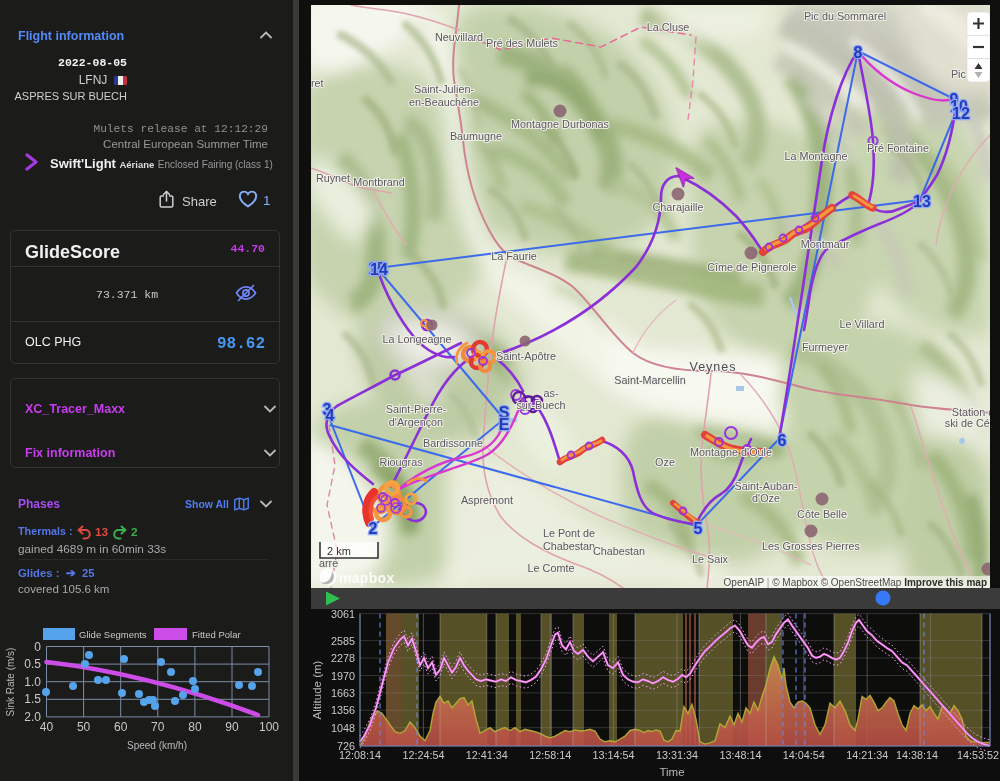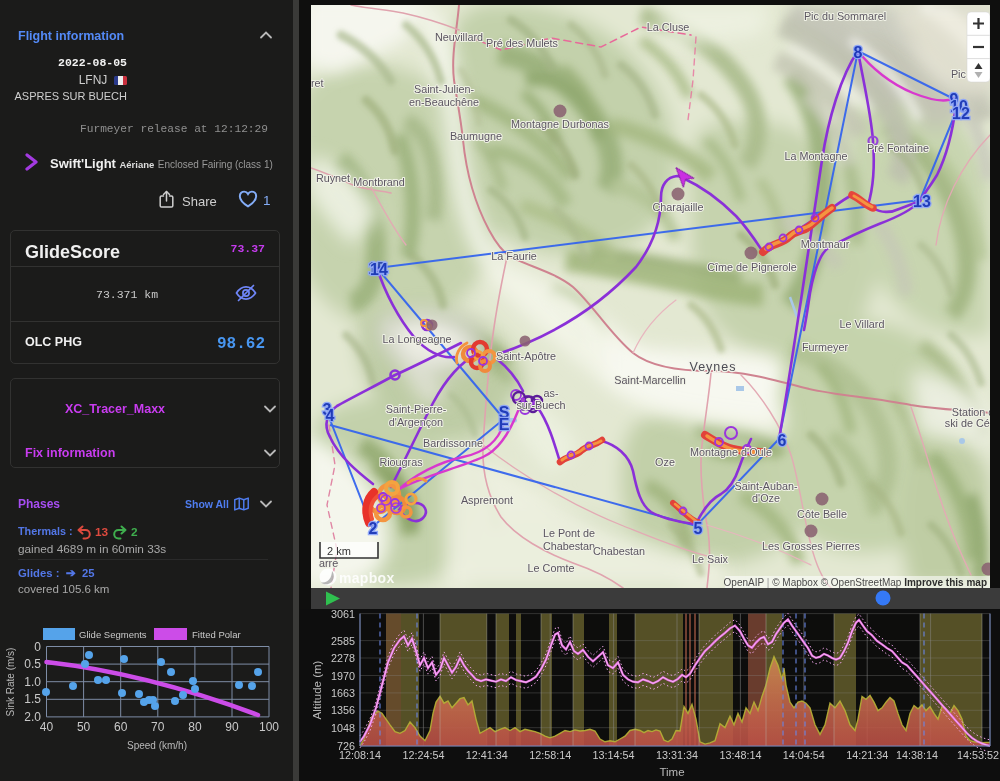--- a/index.html
+++ b/index.html
@@ -19,21 +19,22 @@
 <div id="sidebar">
   <div class="abs" style="left:18px;top:29px;width:250px;font-size:12.5px;font-weight:bold;color:#548af7;">Flight information</div>
   <svg class="abs" style="left:259px;top:30px;" width="14" height="10" viewBox="0 0 14 10">
       <path d="M2 7.5 L7 2.5 L12 7.5" stroke="#b9b9b9" stroke-width="1.8" fill="none" stroke-linecap="round"></path>
     </svg>
 
   <div class="abs mono" style="left:0px;top:56px;width:127px;text-align:right;font-size:11.5px;font-weight:bold;color:#f2f2f2;">2022-08-05</div>
   <div class="abs" style="left:0px;top:73px;width:127px;text-align:right;font-size:12px;color:#cfcfcf;">LFNJ&nbsp;&nbsp;<span style="display:inline-block;width:13px;height:9.5px;vertical-align:-1px;background:linear-gradient(90deg,#2a3a8c 33%,#eee 33%,#eee 66%,#c9303e 66%);border-radius:1.5px;"></span></div>
   <div class="abs" style="left:0px;top:90px;width:127px;text-align:right;font-size:11px;color:#cfcfcf;">ASPRES SUR BUECH</div>
 
-  <div class="abs mono" style="left:0px;top:123px;width:268px;text-align:right;font-size:11.2px;color:#8f8f8f;">Furmeyer release at 12:12:29</div>
+  <div class="abs mono" style="left:0px;top:123px;width:268px;text-align:right;font-size:11.2px;color:#8f8f8f;">Mulets release at 12:12:29</div>
+  <div class="abs" style="left:0px;top:138px;width:268px;text-align:right;font-size:11.5px;color:#999;">Central European Summer Time</div>
 
   <svg class="abs" style="left:24px;top:153px;" width="16" height="18" viewBox="0 0 16 18">
       <path d="M3 2 L12 9 L3 16" stroke="#a33ae0" stroke-width="3.2" fill="none" stroke-linecap="round" stroke-linejoin="round"></path>
     </svg>
   <div class="abs" style="left:50px;top:156px;font-size:12.5px;color:#999;"><span style="font-weight:bold;font-size:13px;color:#f0f0f0;">Swift'Light</span> <span style="font-weight:bold;font-size:9.5px;color:#dedede;">Aériane</span> <span style="font-size:10px;">Enclosed Fairing (class 1)</span></div>
 
   <svg class="abs" style="left:158px;top:190px;" width="17" height="19" viewBox="0 0 17 19">
       <g stroke="#cfcfcf" stroke-width="1.5" fill="none" stroke-linecap="round" stroke-linejoin="round">
         <path d="M5.5 6 H3.5 C2.7 6 2.2 6.5 2.2 7.3 V15.7 C2.2 16.5 2.7 17 3.5 17 H13.5 C14.3 17 14.8 16.5 14.8 15.7 V7.3 C14.8 6.5 14.3 6 13.5 6 H11.5"></path>
         <path d="M8.5 1.5 V11"></path>
@@ -42,40 +43,40 @@
     </svg>
   <div class="abs" style="left:182px;top:194px;font-size:13px;color:#cfcfcf;">Share</div>
   <svg class="abs" style="left:238px;top:190px;" width="20" height="18" viewBox="0 0 24 22">
       <path d="M12 20 C12 20 2 13.5 2 7.5 C2 4 4.6 2 7.4 2 C9.4 2 11.1 3.1 12 4.8 C12.9 3.1 14.6 2 16.6 2 C19.4 2 22 4 22 7.5 C22 13.5 12 20 12 20 Z" fill="none" stroke="#84adf7" stroke-width="2.4"></path>
     </svg>
   <div class="abs" style="left:263px;top:193px;font-size:13.5px;color:#84adf7;">1</div>
 
   <div class="card" style="top:230px;height:134px;">
     <div style="height:36px;border-bottom:1px solid #323231;position:relative;">
       <div class="abs" style="left:14px;top:11px;font-size:18px;font-weight:bold;color:#f0f0f0;text-align:right;">GlideScore</div>
-      <div class="abs mono" style="right:14px;top:11px;font-size:11.5px;font-weight:bold;color:#c43bec;">73.37</div>
+      <div class="abs mono" style="right:14px;top:11px;font-size:11.5px;font-weight:bold;color:#c43bec;">44.70</div>
     </div>
     <div style="height:55px;border-bottom:1px solid #323231;position:relative;">
       <div class="abs mono" style="left:85px;top:21px;font-size:11.5px;color:#c9c9c9;">73.371 km</div>
       <svg class="abs" style="right:21px;top:15px;" width="24" height="22" viewBox="0 0 24 22">
           <g stroke="#6f86f8" stroke-width="1.7" fill="none" stroke-linecap="round">
             <path d="M2.5 11 C5 7 8.3 4.9 12 4.9 C15.7 4.9 19 7 21.5 11 C19 15 15.7 17.1 12 17.1 C8.3 17.1 5 15 2.5 11 Z"></path>
             <circle cx="12" cy="11" r="3.1"></circle>
             <path d="M4.5 18.5 L19.5 3.5"></path>
           </g>
         </svg>
     </div>
     <div style="height:41px;position:relative;">
-      <div class="abs" style="left:14px;top:13px;font-size:12.5px;font-weight:bold;color:#f0f0f0;">OLC PHG</div>
+      <div class="abs" style="left:14px;top:13px;font-size:12.5px;font-weight:normal;color:#f0f0f0;">OLC PHG</div>
       <div class="abs mono" style="right:14px;top:13px;font-size:16px;font-weight:bold;color:#4896f0;">98.62</div>
     </div>
   </div>
 
   <div class="card" style="top:378px;height:90px;">
-    <div class="abs" style="left:14px;top:23px;font-size:12.5px;font-weight:bold;color:#c93cf0;margin-left:40px;">XC_Tracer_Maxx</div>
+    <div class="abs" style="left:14px;top:23px;font-size:12.5px;font-weight:bold;color:#c93cf0;">XC_Tracer_Maxx</div>
     <svg class="abs" style="left:252px;top:25px;" width="14" height="10" viewBox="0 0 14 10">
         <path d="M2 2.5 L7 7.5 L12 2.5" stroke="#b9b9b9" stroke-width="1.8" fill="none" stroke-linecap="round"></path>
       </svg>
     <div class="abs" style="left:14px;top:67px;font-size:12.5px;font-weight:bold;color:#c93cf0;">Fix information</div>
     <svg class="abs" style="left:252px;top:69px;" width="14" height="10" viewBox="0 0 14 10">
         <path d="M2 2.5 L7 7.5 L12 2.5" stroke="#b9b9b9" stroke-width="1.8" fill="none" stroke-linecap="round"></path>
       </svg>
   </div>
 
   <div class="abs" style="left:18px;top:497px;font-size:12px;font-weight:bold;color:#a64df2;">Phases</div>

